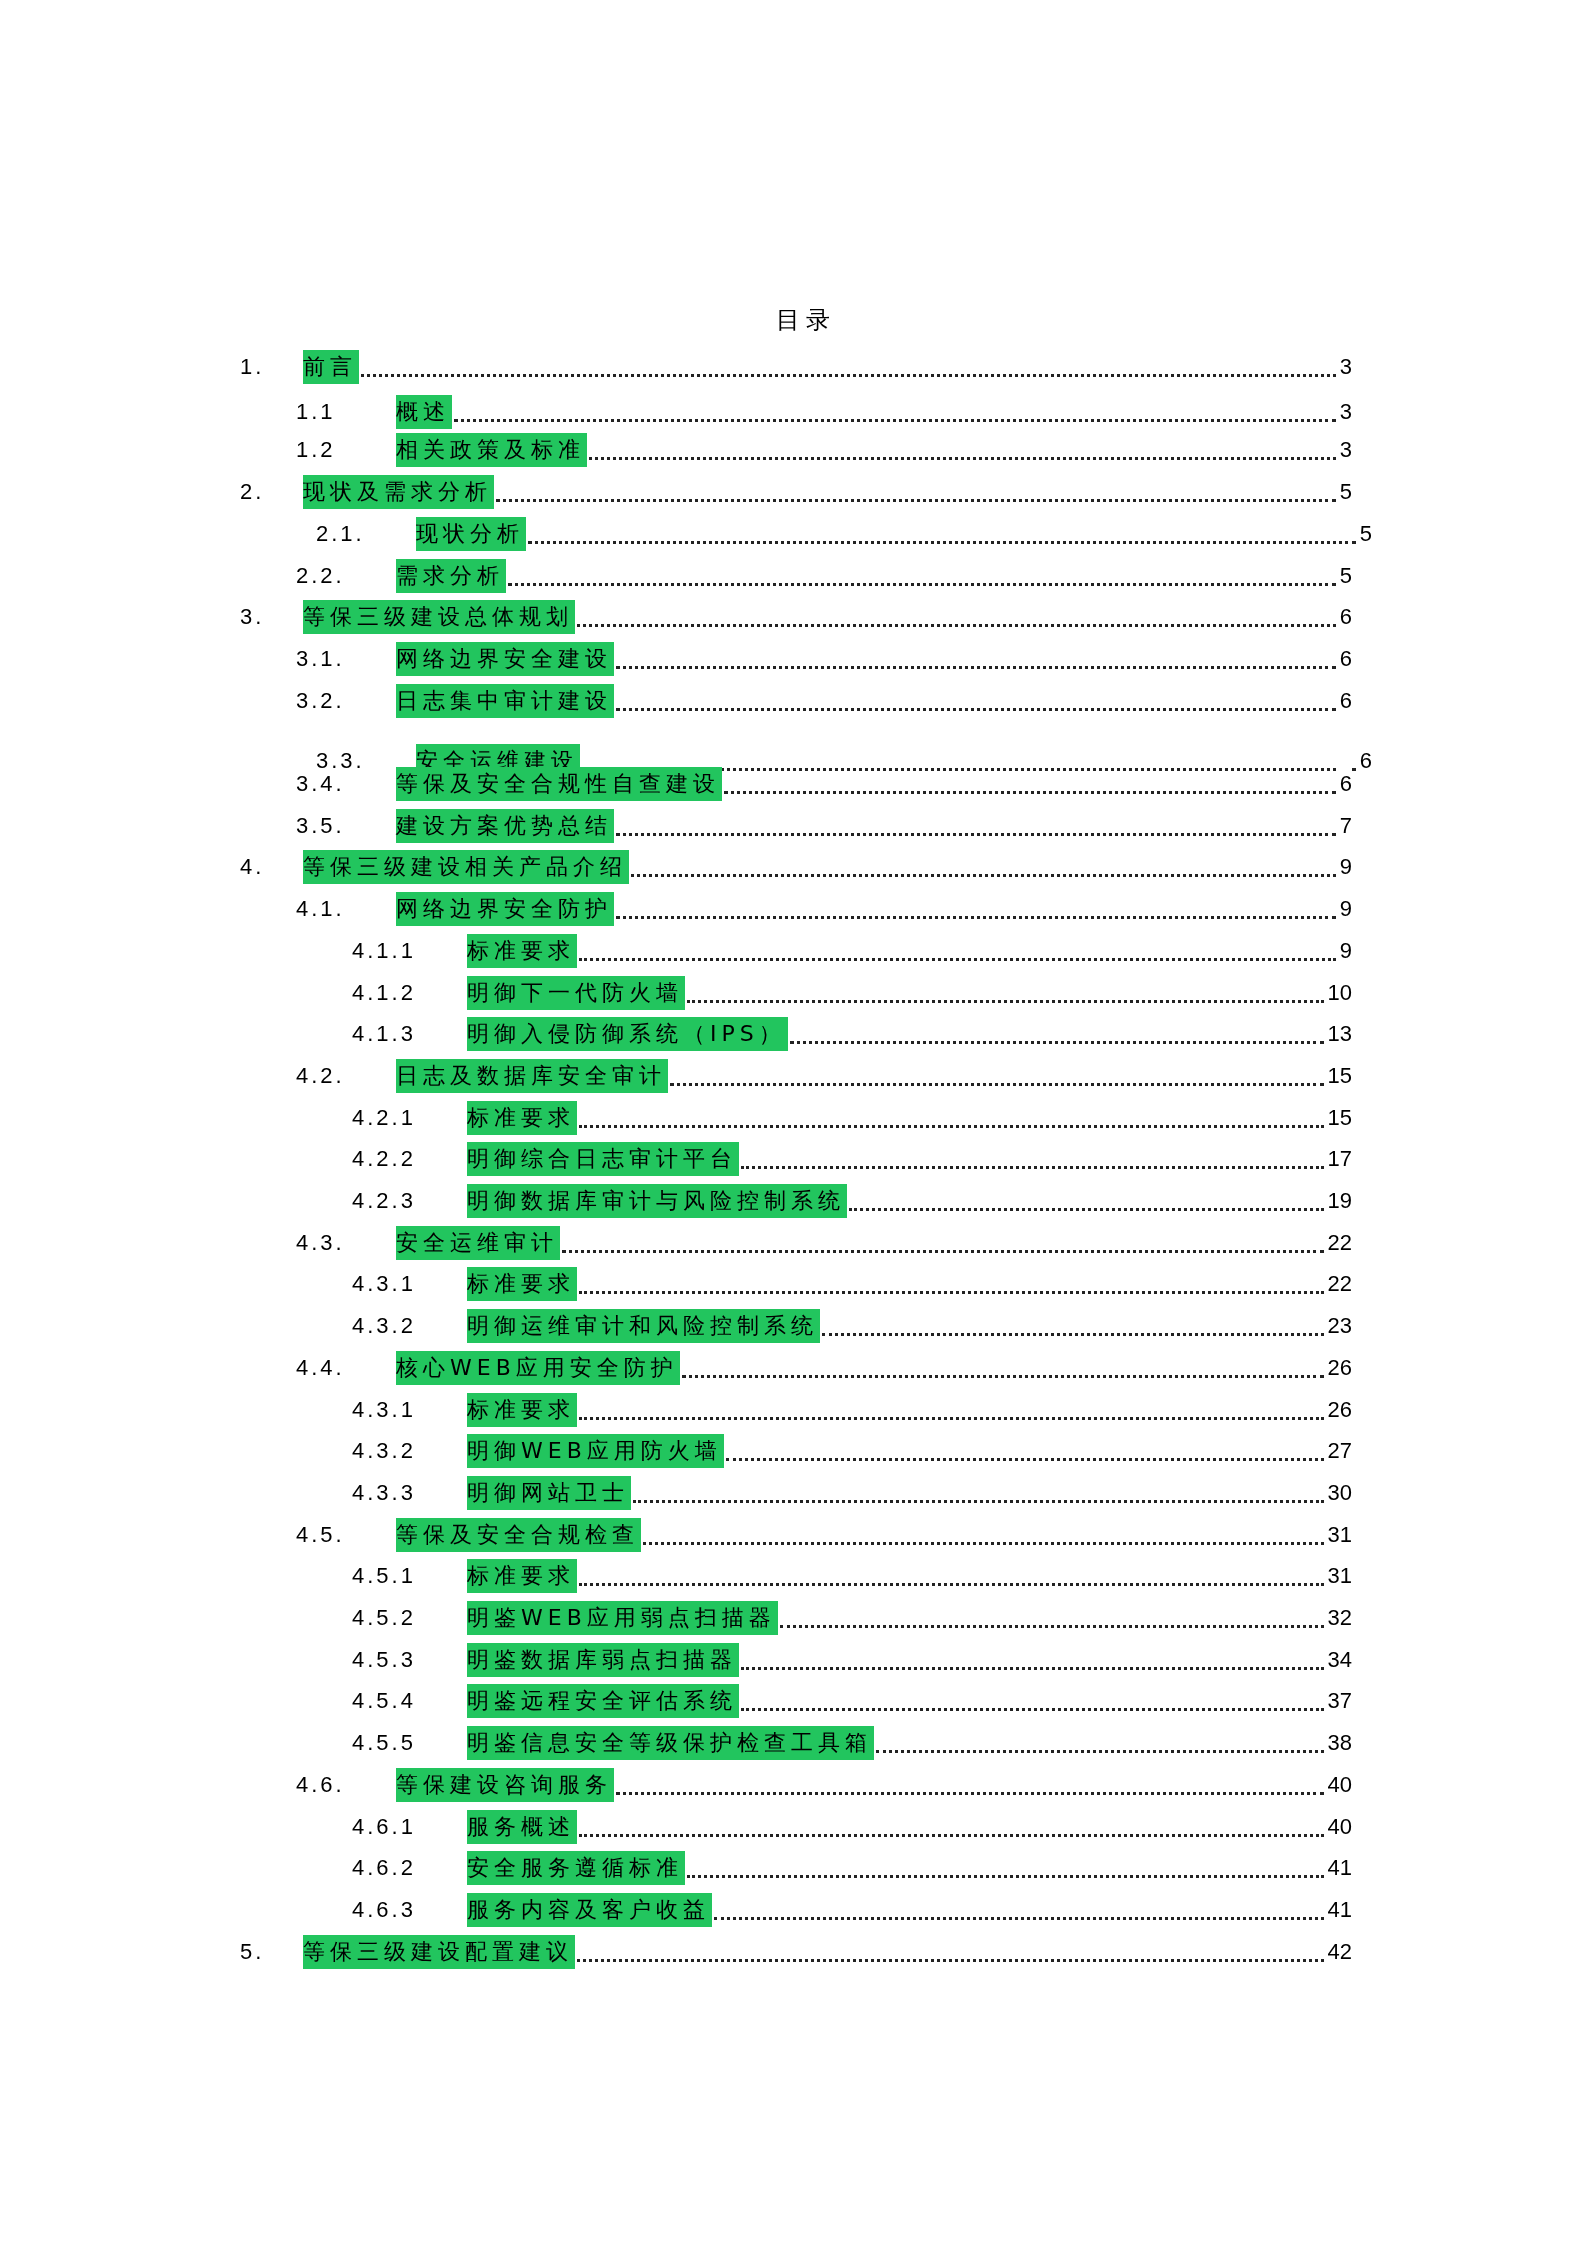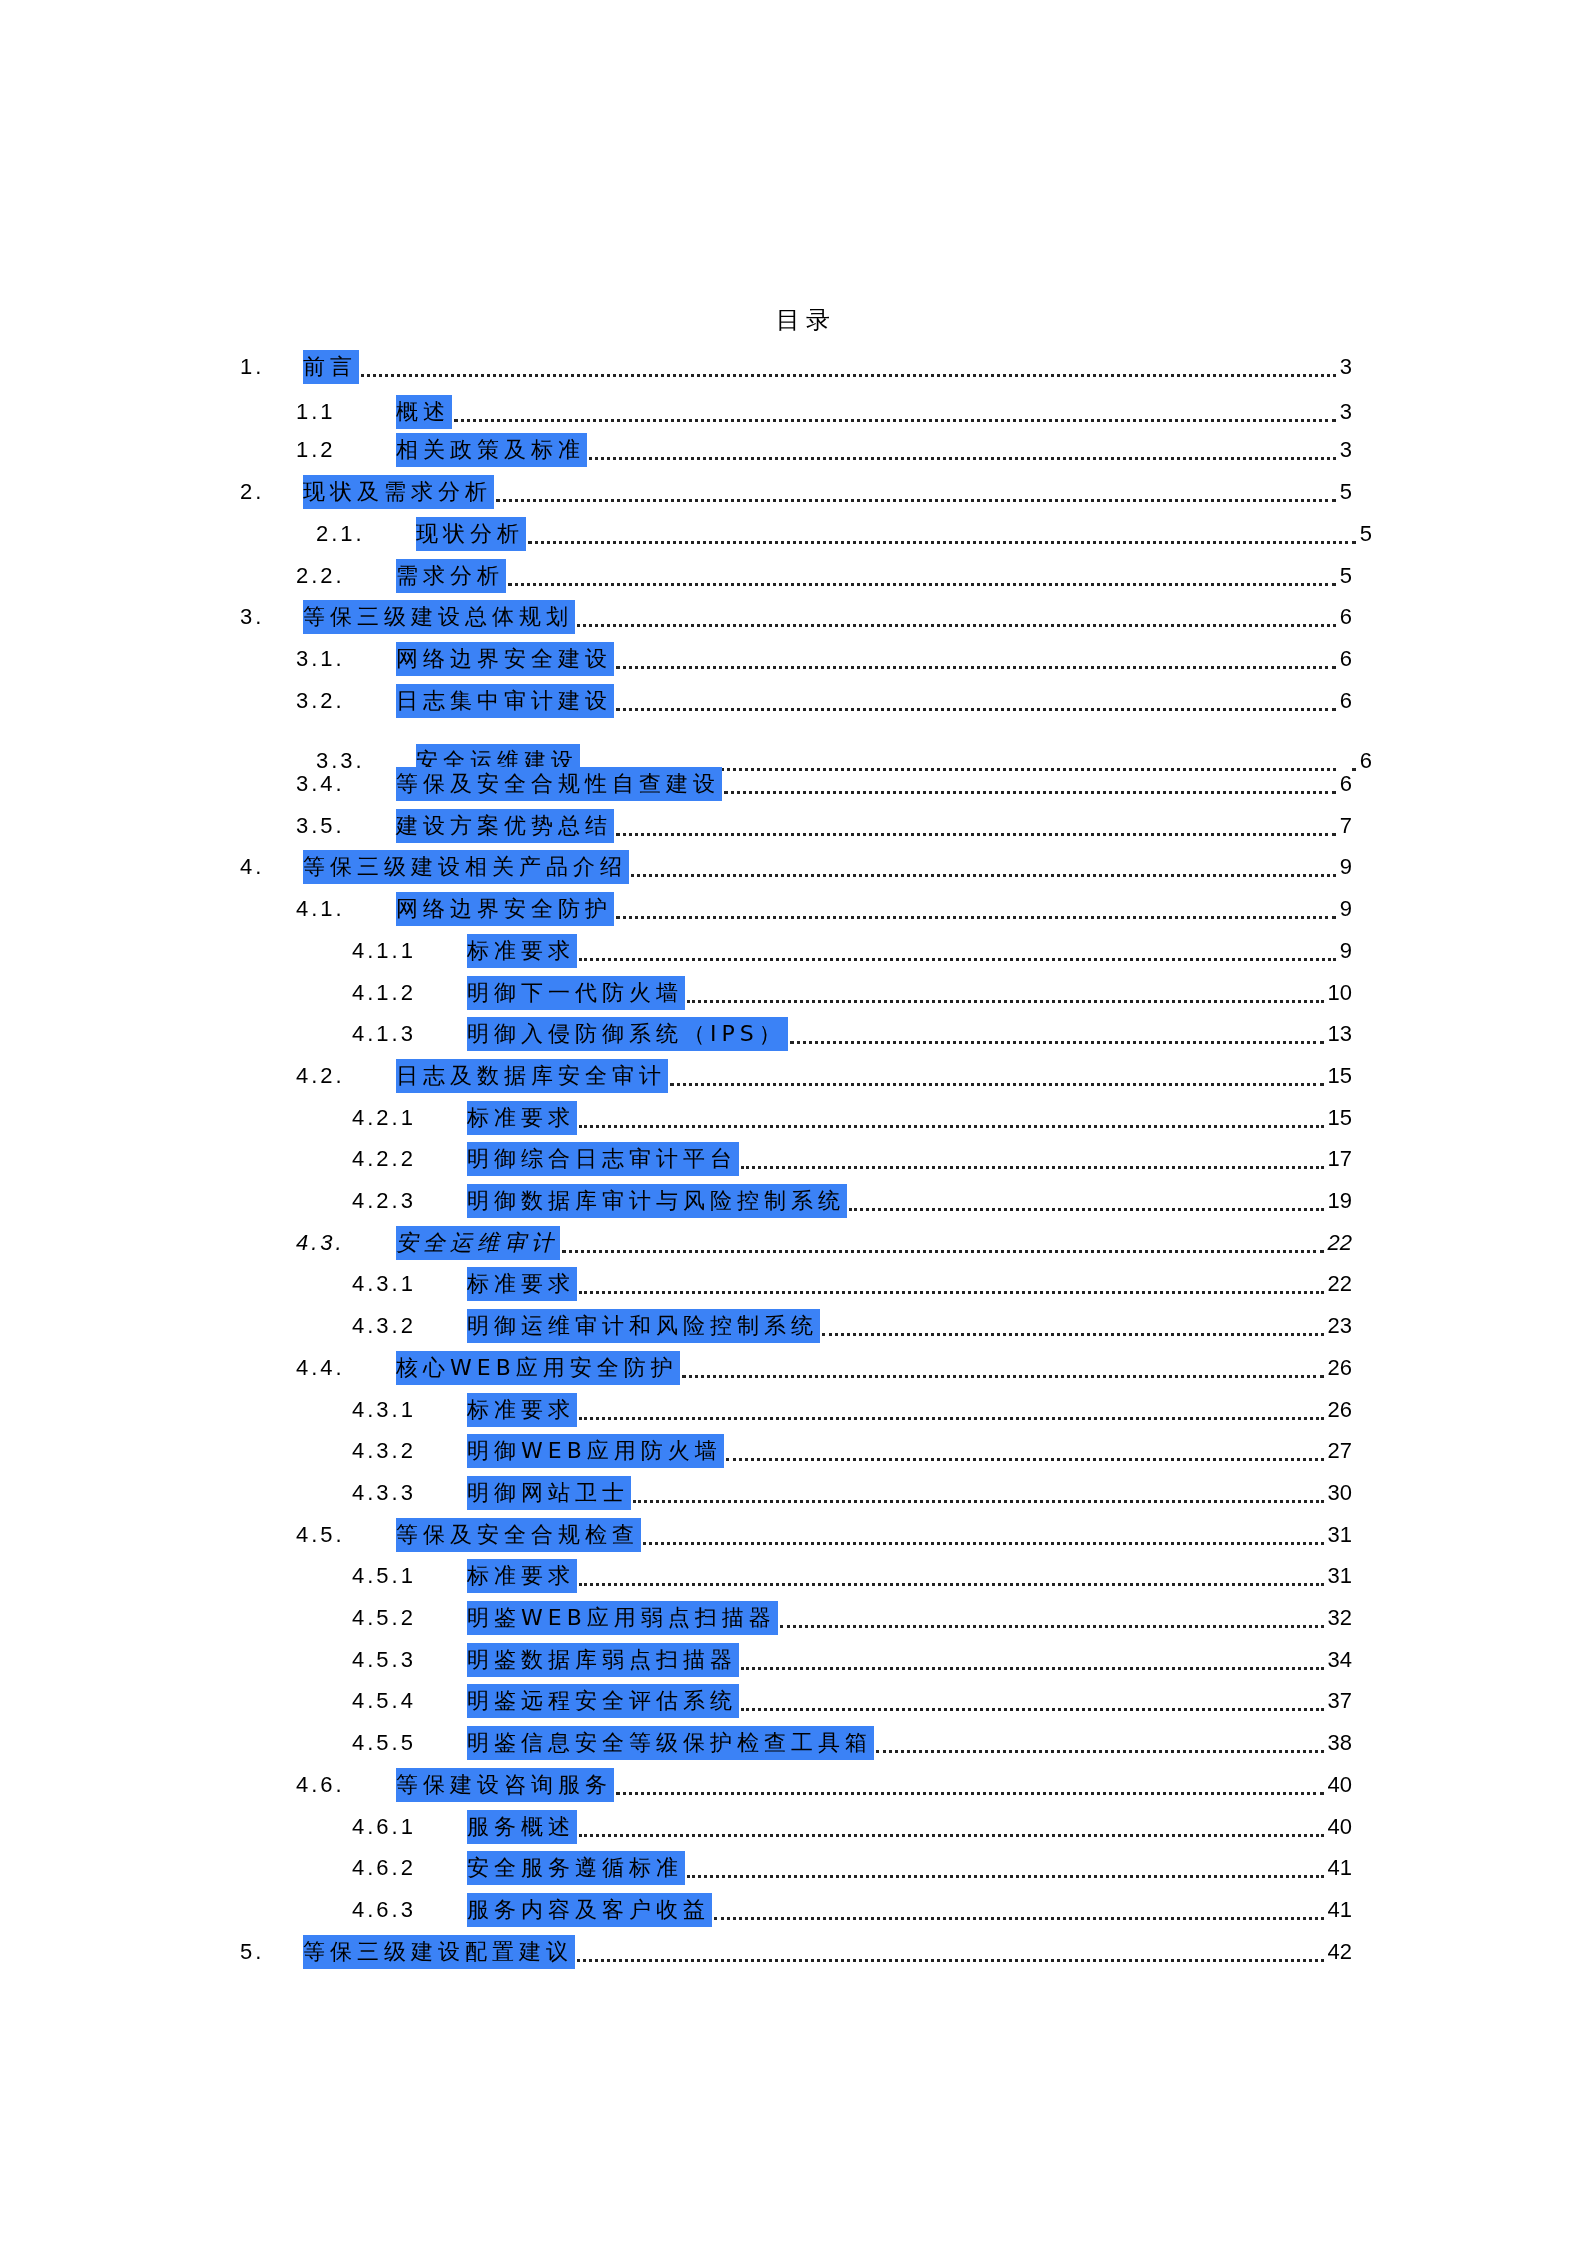--- a/index.html
+++ b/index.html
@@ -56,21 +56,21 @@
       font-family: "Liberation Sans", "DejaVu Sans", sans-serif;
     }
     .toc-row .label-wrap {
       position: absolute;
       top: 0;
       display: flex;
       align-items: baseline;
     }
     .toc-row .label {
       letter-spacing: 5px;
-      background: #3b82f6;
+      background: #22c55e;
       padding-right: 2px;
       position: relative;
       z-index: 2;
     }
     .toc-row .leader {
       position: absolute;
       top: 0;
       height: 34px;
       overflow: hidden;
       z-index: 1;
@@ -270,21 +270,21 @@
         <span class="page-num">17</span>
       </div>
       <div class="toc-row lvl-3" style="top: 834px;">
         <span class="num">4.2.3</span>
         <span class="label-wrap">
           <span class="label">明御数据库审计与风险控制系统</span>
         </span>
         <span class="leader" style="left: 849px; right: 28px;"></span>
         <span class="page-num">19</span>
       </div>
-      <div class="toc-row lvl-2" style="top: 875.7px; font-style: italic;">
+      <div class="toc-row lvl-2" style="top: 875.7px;">
         <span class="num">4.3.</span>
         <span class="label-wrap">
           <span class="label">安全运维审计</span>
         </span>
         <span class="leader" style="left: 562px; right: 28px;"></span>
         <span class="page-num">22</span>
       </div>
       <div class="toc-row lvl-3" style="top: 917.4px;">
         <span class="num">4.3.1</span>
         <span class="label-wrap">

